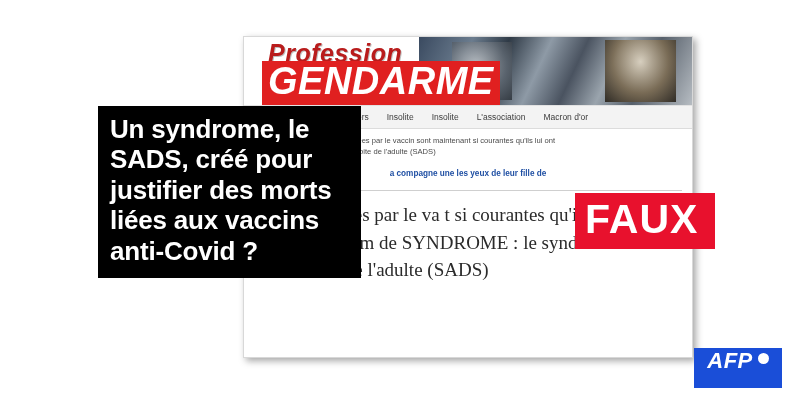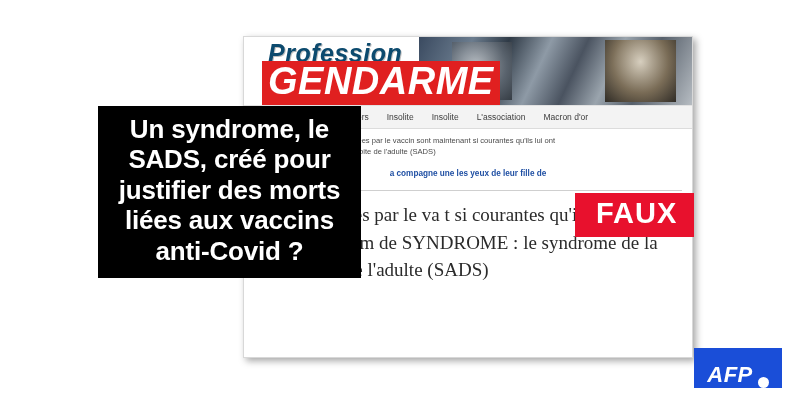--- a/index.html
+++ b/index.html
@@ -78,21 +78,21 @@
   }
   .logo-profession {
     position: absolute;
     left: 6px;
     top: 2px;
     font-family: "Liberation Sans", sans-serif;
     font-weight: bold;
     font-style: italic;
     font-size: 25px;
     letter-spacing: 0.5px;
-    color: #0c4a6e;
+    color: #b91c1c;
     text-shadow: 1px 1px 0 rgba(0,0,0,0.25);
     white-space: nowrap;
   }
   .logo-gendarme {
     position: absolute;
     left: 0px;
     top: 24px;
     padding: 1px 6px 3px 6px;
     background: #e02020;
     color: #ffffff;
@@ -157,51 +157,51 @@
   
   .caption {
     position: absolute;
     left: 98px;
     top: 106px;
     width: 263px;
     background: #000000;
     color: #ffffff;
     padding: 8px 12px 12px 12px;
     box-sizing: border-box;
-    text-align: center;
+    text-align: left;
     font-weight: bold;
     font-size: 26px;
     line-height: 1.17;
     letter-spacing: -0.2px;
   }
 
   
   .faux-stamp {
     position: absolute;
     left: 575px;
     top: 193px;
     background: #e8112d;
     color: #ffffff;
     font-weight: bold;
-    font-size: 29px;
+    font-size: 41px;
     letter-spacing: 1px;
-    padding: 6px 17px 9px 21px;
+    padding: 6px 17px 9px 10px;
     line-height: 1;
   }
 
   
   .afp-logo {
     position: absolute;
     right: 18px;
     bottom: 12px;
     width: 88px;
     height: 40px;
     background: #1a4ed8;
     display: flex;
-    align-items: flex-end;
+    align-items: flex-start;
     justify-content: center;
   }
   .afp-logo .afp-text {
     color: #ffffff;
     font-weight: bold;
     font-style: italic;
     font-size: 22px;
     letter-spacing: 0.5px;
   }
   .afp-logo .afp-dot {

